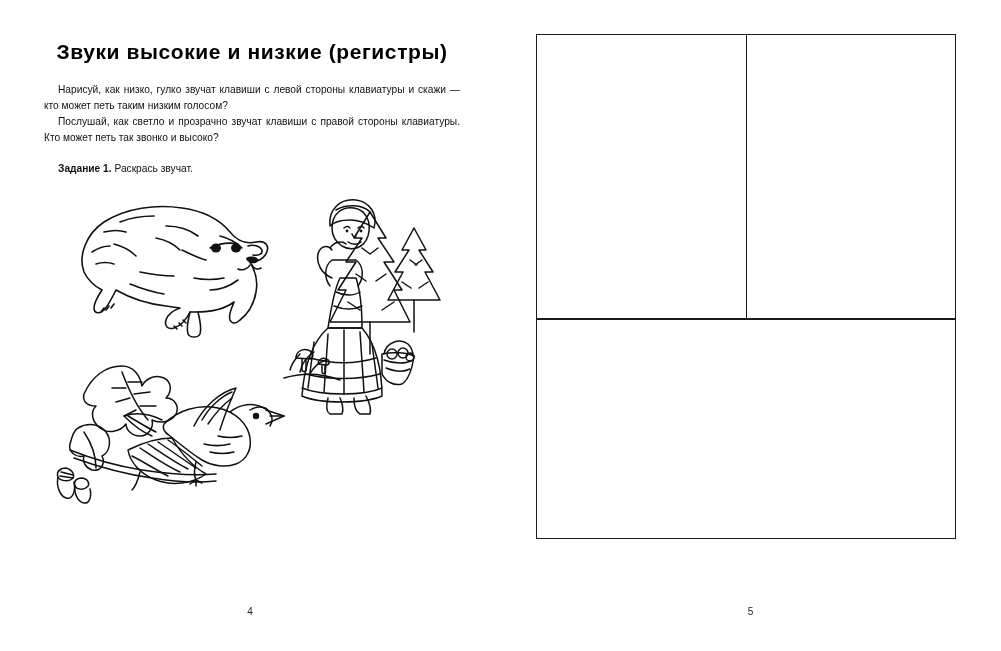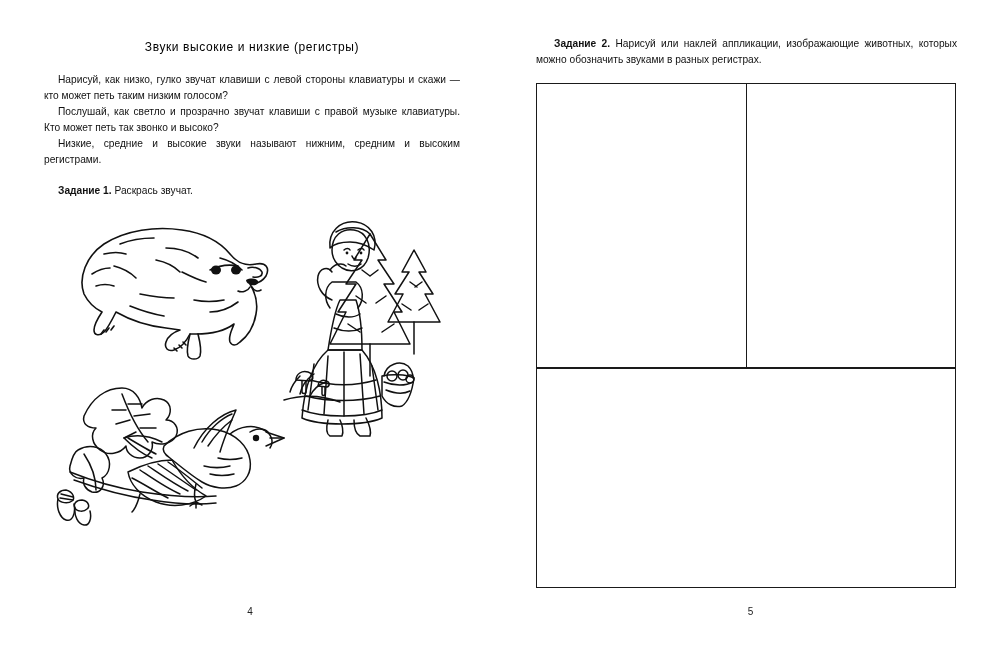--- a/index.html
+++ b/index.html
@@ -28,22 +28,22 @@
   .page-left {
     width: 500px;
     padding: 30px 40px 0 44px;
   }
   .page-right {
     width: 501px;
     padding: 30px 44px 0 36px;
   }
   .title {
     text-align: center;
-    font-size: 12px;
-    font-weight: normal;
+    font-size: 21px;
+    font-weight: bold;
     letter-spacing: 0.6px;
     margin: 10px 0 18px 0;
     color: #000;
   }
   .body-text {
     font-size: 10.2px;
     line-height: 15.5px;
     text-align: justify;
     color: #111;
   }
@@ -124,22 +124,21 @@
 <body>
 
 <div class="spread">
 
   <div class="page page-left">
 
     <div class="title">Звуки высокие и низкие (регистры)</div>
 
     <div class="body-text">
       <p>Нарисуй, как низко, гулко звучат клавиши с левой стороны клавиатуры и скажи — кто может петь таким низким голосом?</p>
-      <p>Послушай, как светло и прозрачно звучат клавиши с правой музыке клавиатуры. Кто может петь так звонко и высоко?</p>
-      <p>Низкие, средние и высокие звуки называют нижним, средним и высоким регистрами.</p>
+      <p>Послушай, как светло и прозрачно звучат клавиши с правой стороны клавиатуры. Кто может петь так звонко и высоко?</p>
     </div>
 
     <div class="task-line">
       <span class="task-label">Задание 1.</span>
       <span>Раскрась звучат.</span>
     </div>
 
     <div class="illustrations">
 
       <div class="art" style="left:26px; top:4px;">
@@ -320,26 +319,20 @@
         </svg>
       </div>
 
     </div>
 
     <div class="page-number">4</div>
   </div>
 
   <div class="page page-right">
 
-    <div class="task-right">
-      <span class="first">
-        <span class="task-label">Задание 2.</span>
-        <span>Нарисуй или наклей аппликации, изображающие животных, которых можно обозначить звуками в разных регистрах.</span>
-      </span>
-    </div>
 
     <div class="boxes">
       <div class="box box-top-left"></div>
       <div class="box box-top-right"></div>
       <div class="box box-bottom"></div>
       <div class="box-divider"></div>
       <div class="box-hline"></div>
     </div>
 
     <div class="page-number">5</div>

